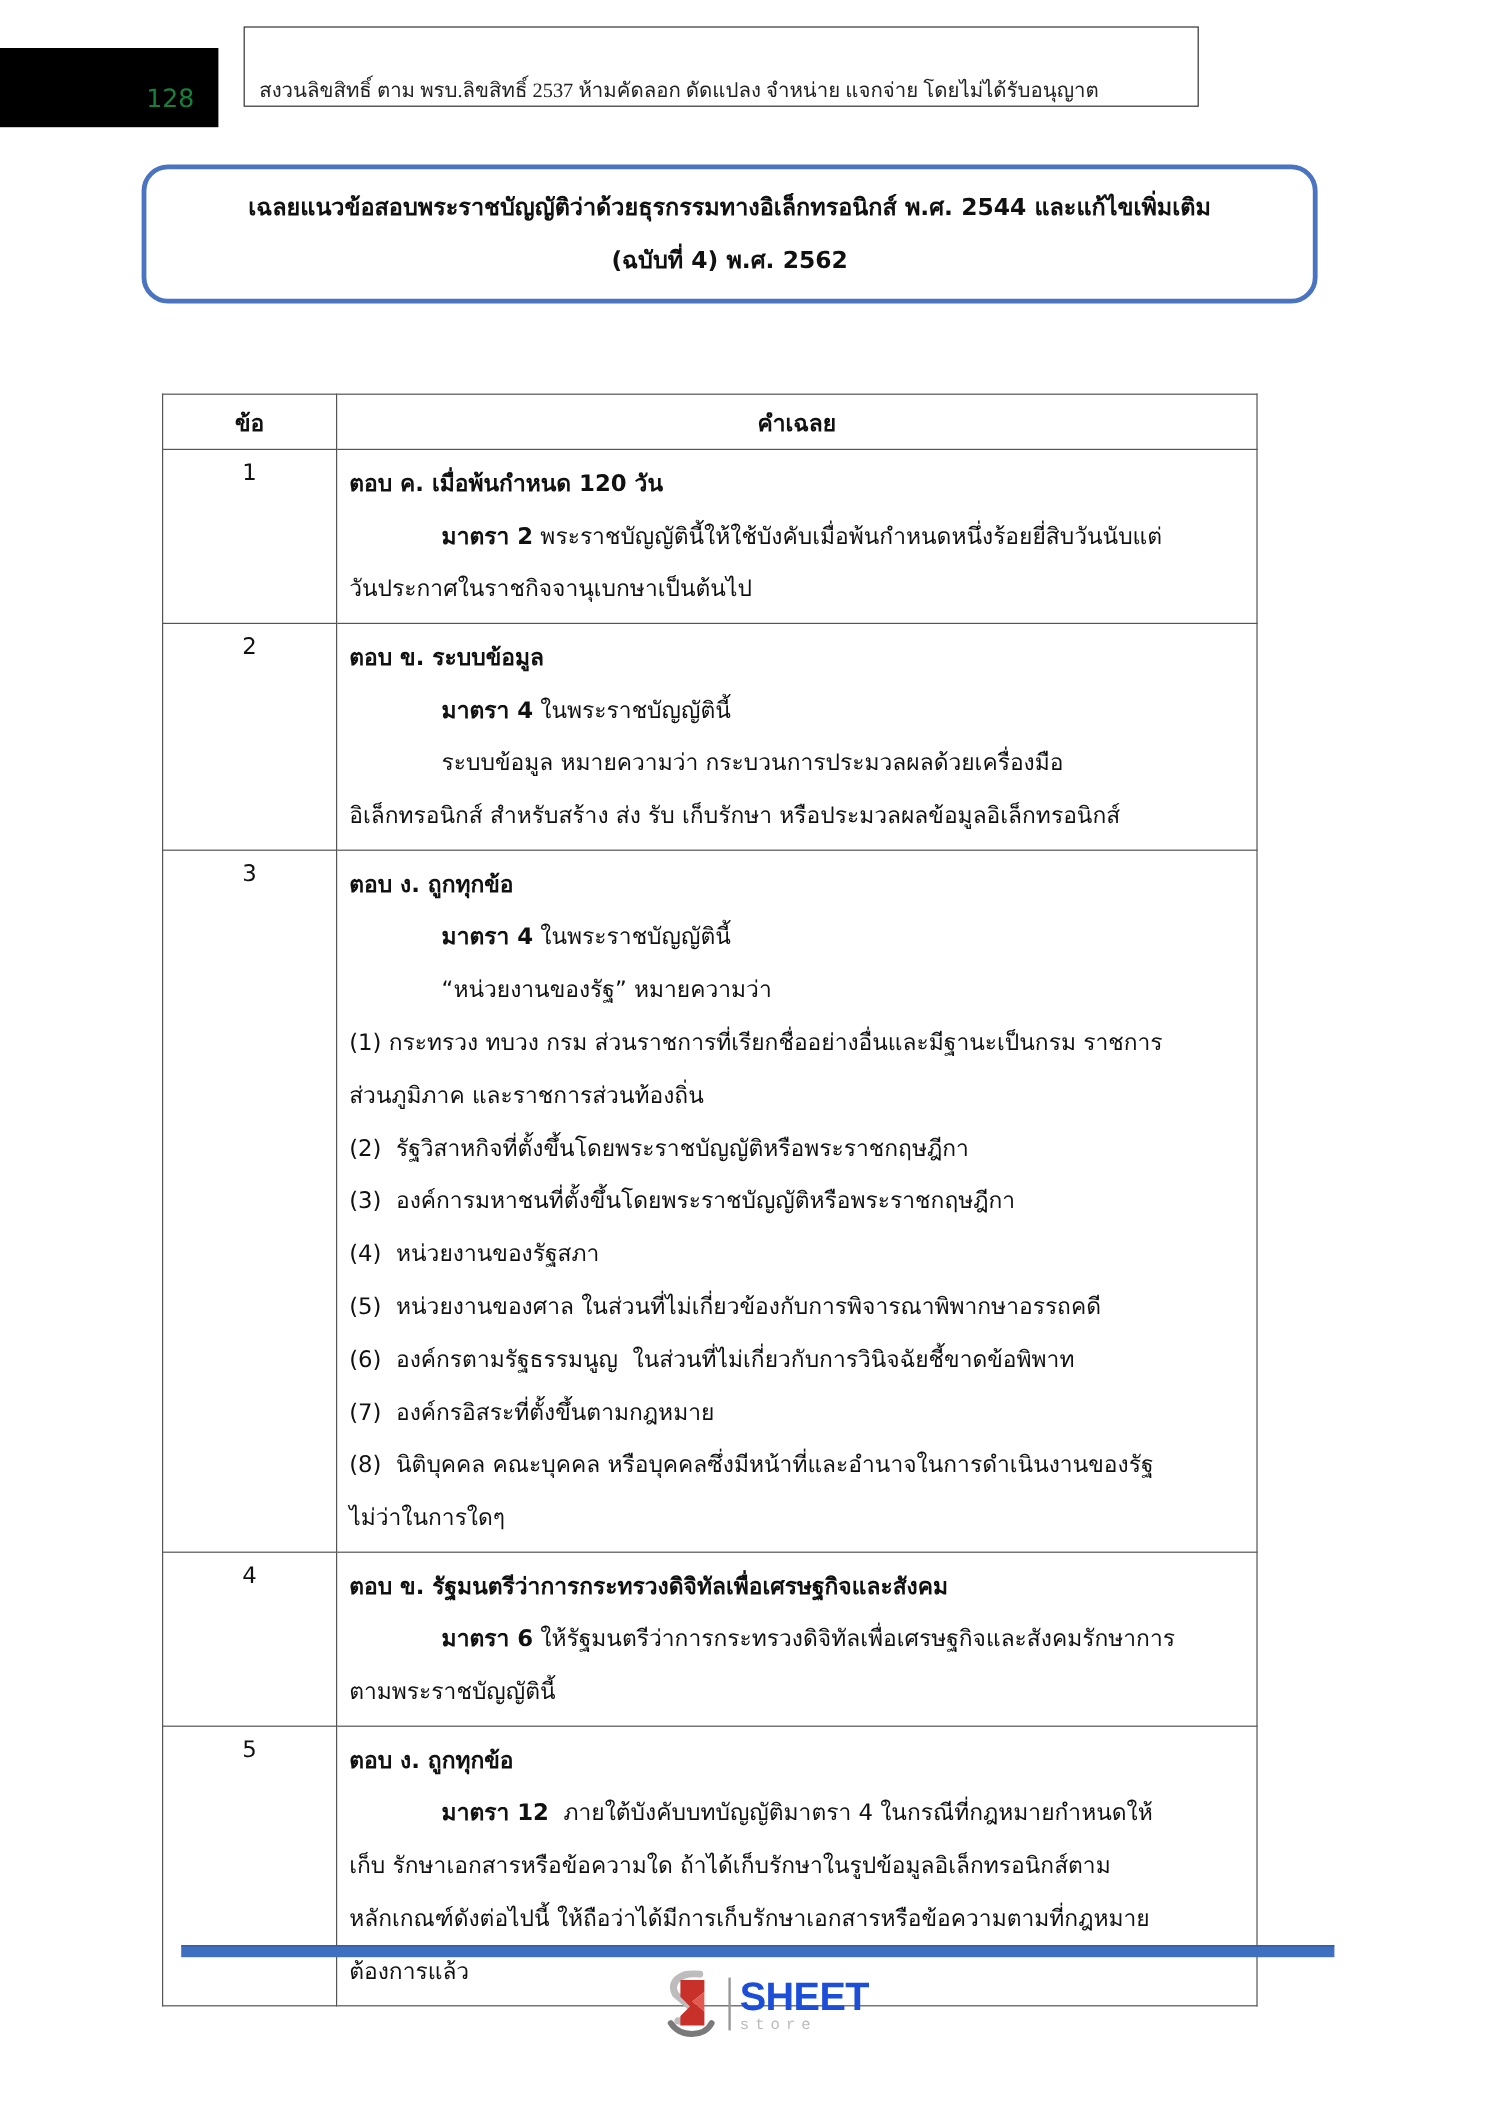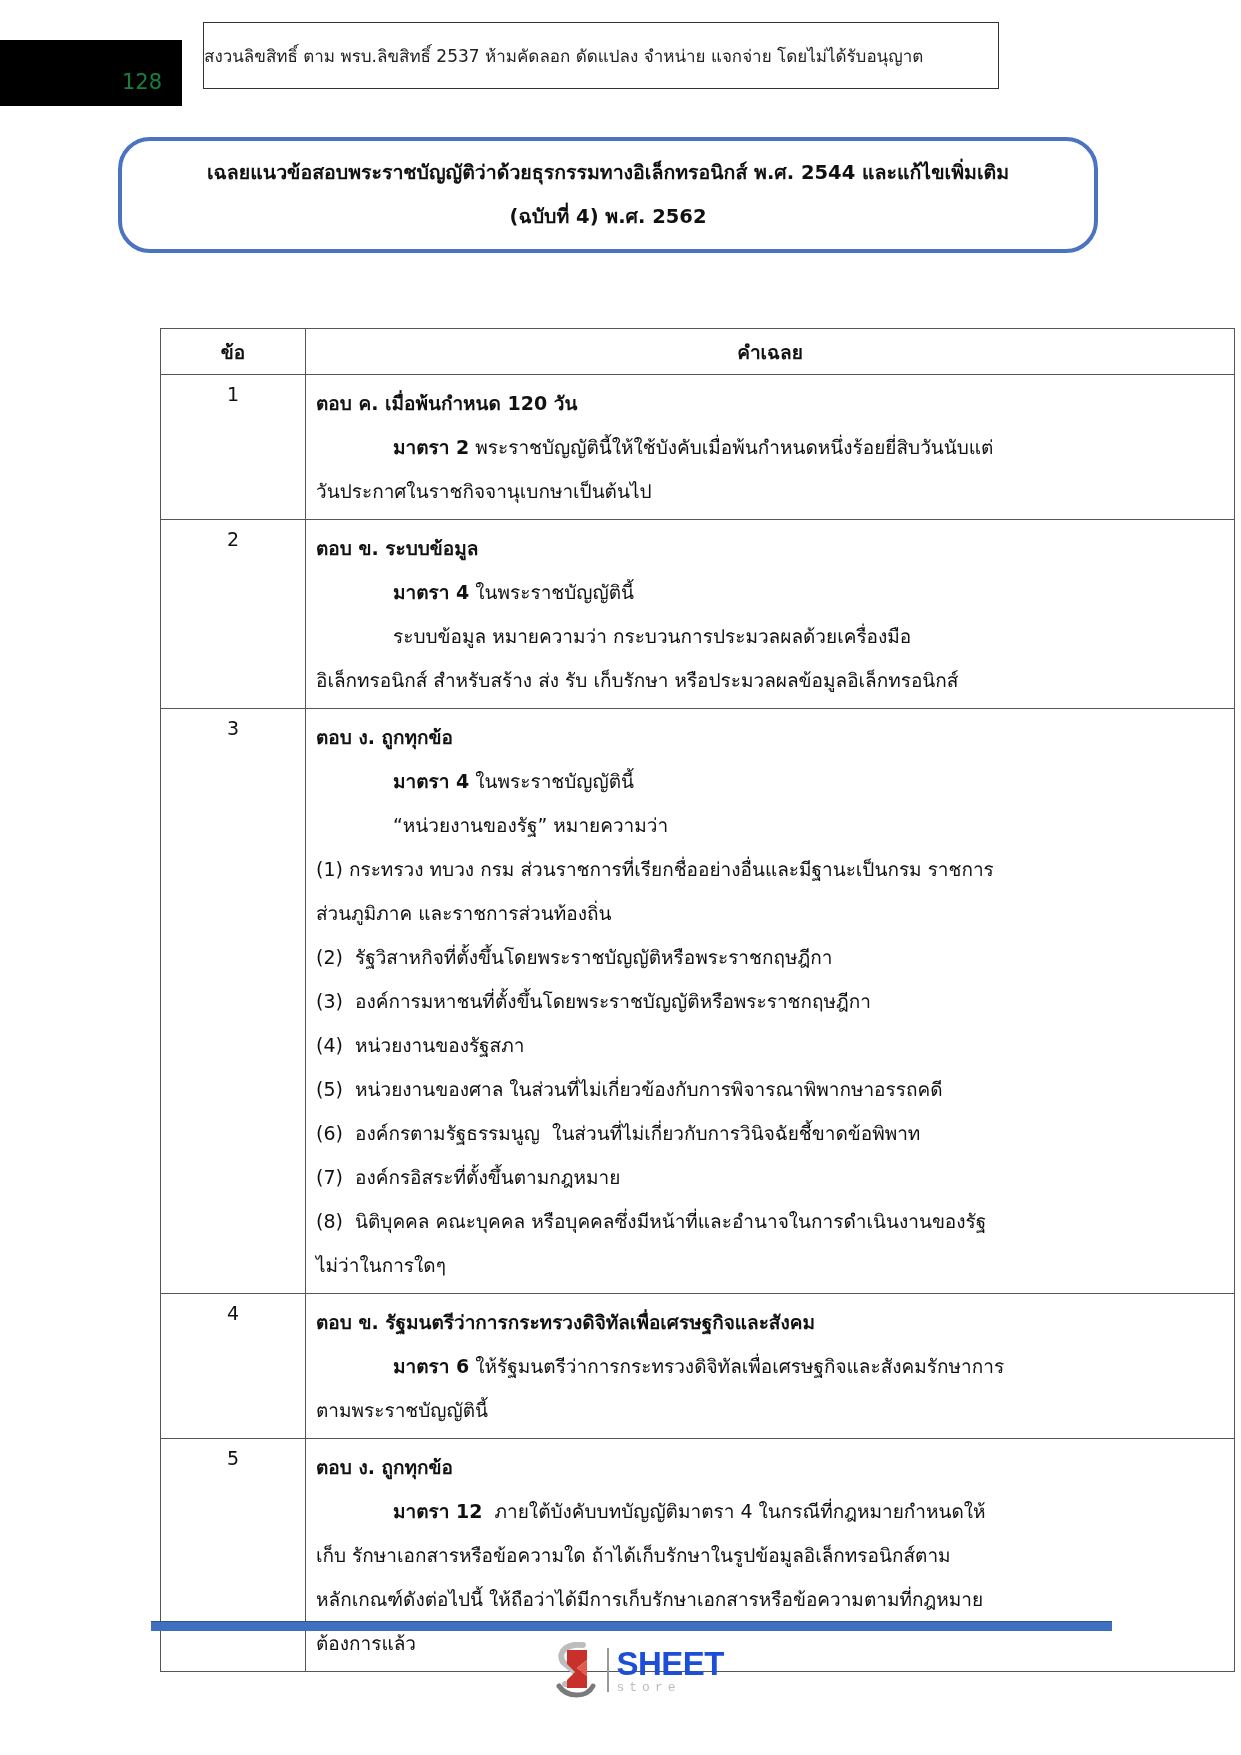--- a/index.html
+++ b/index.html
@@ -9,31 +9,31 @@
   }
   .page-num {
     position: absolute; left: 0; top: 40px; width: 182px; height: 66px;
     background: #000; color: #15803d; font-size: 21px;
     display: flex; align-items: flex-end; justify-content: flex-end;
     padding: 0 20px 12px 0; box-sizing: border-box;
   }
   .copyright {
     position: absolute; left: 203px; top: 22px; width: 796px; height: 67px;
     border: 1.5px solid #333; box-sizing: border-box;
-    display: flex; align-items: center; padding-left: 0;
-    font-size: 17px; color: #222; white-space: nowrap; overflow: hidden;
+    display: flex; align-items: flex-end; padding-left: 12px;
+    font-size: 17px; color: #222; white-space: nowrap; overflow: hidden; font-family: Liberation Serif, serif;
   }
   .title-box {
     position: absolute; left: 118px; top: 137px; width: 980px; height: 116px;
-    border: 4px solid #4a74c2; border-radius: 32px; box-sizing: border-box;
+    border: 4px solid #4a74c2; border-radius: 22px; box-sizing: border-box;
     display: flex; flex-direction: column; align-items: center; justify-content: center;
     font-weight: bold; font-size: 19.5px; line-height: 44px; color: #111;
   }
   table.answers {
-    position: absolute; left: 160px; top: 328px; width: 1075px;
+    position: absolute; left: 135px; top: 328px; width: 913px;
     border-collapse: collapse; font-size: 19px;
   }
   table.answers th, table.answers td {
     border: 1.5px solid #555; vertical-align: top;
   }
   table.answers th {
     height: 43px; font-weight: bold; text-align: center; vertical-align: middle;
     font-size: 19px;
   }
   .col-no { width: 142px; text-align: center; }

